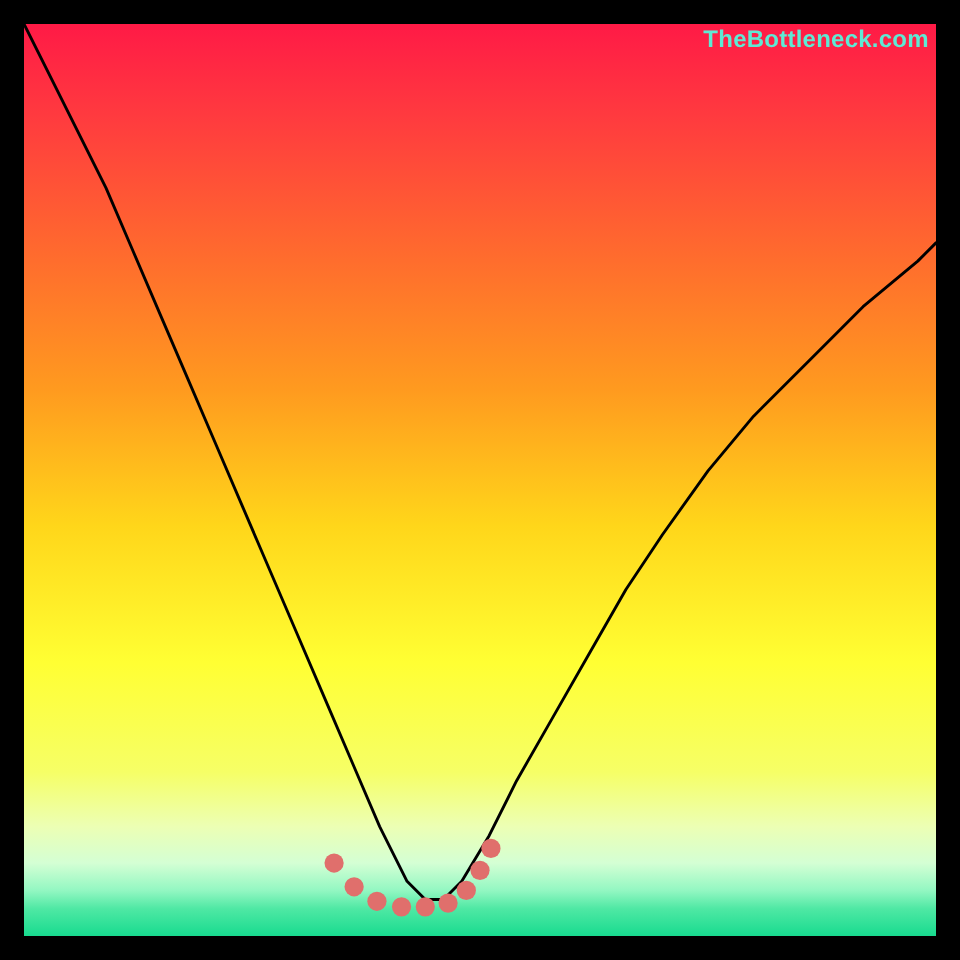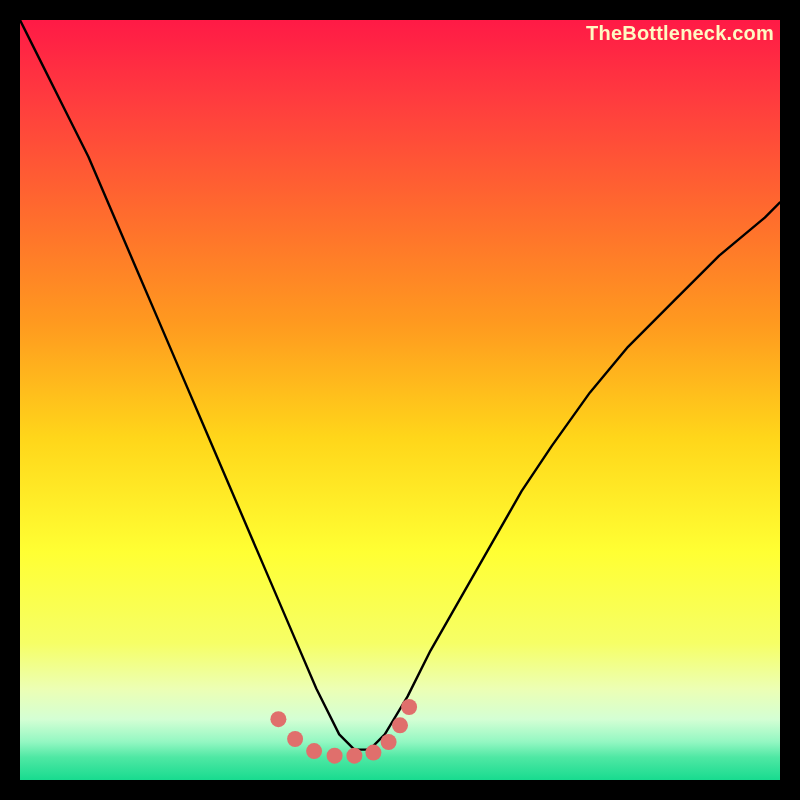--- a/index.html
+++ b/index.html
@@ -22,21 +22,21 @@
     position: absolute;
     left: 0; top: 0; width: 100%; height: 100%;
   }
   .watermark {
     position: absolute;
     top: 22px;
     right: 26px;
     font-family: Arial, Helvetica, sans-serif;
     font-size: 20px;
     font-weight: 600;
-    color: #fef9c3;
+    color: #5eead4;
     letter-spacing: 0.2px;
   }
   svg.curve {
     position: absolute;
     left: 0; top: 0;
     width: 100%; height: 100%;
   }
 </style>
 </head>
 <body>

